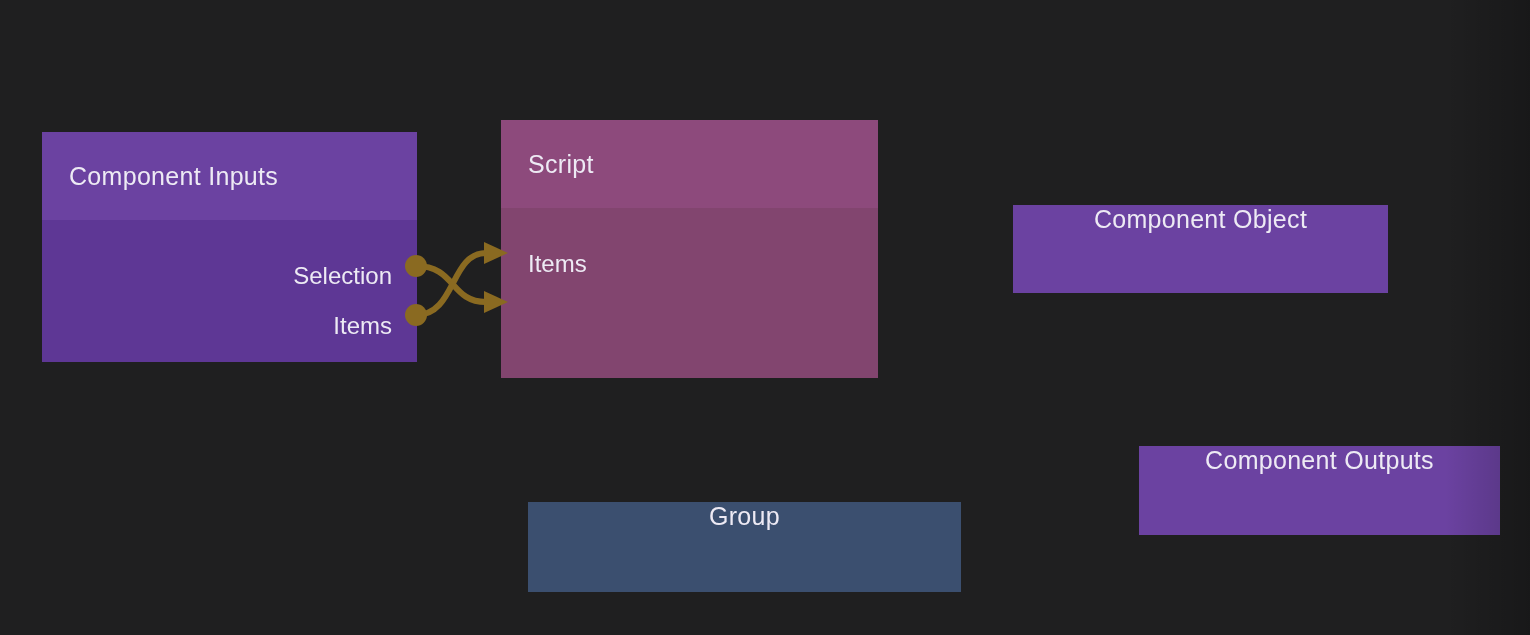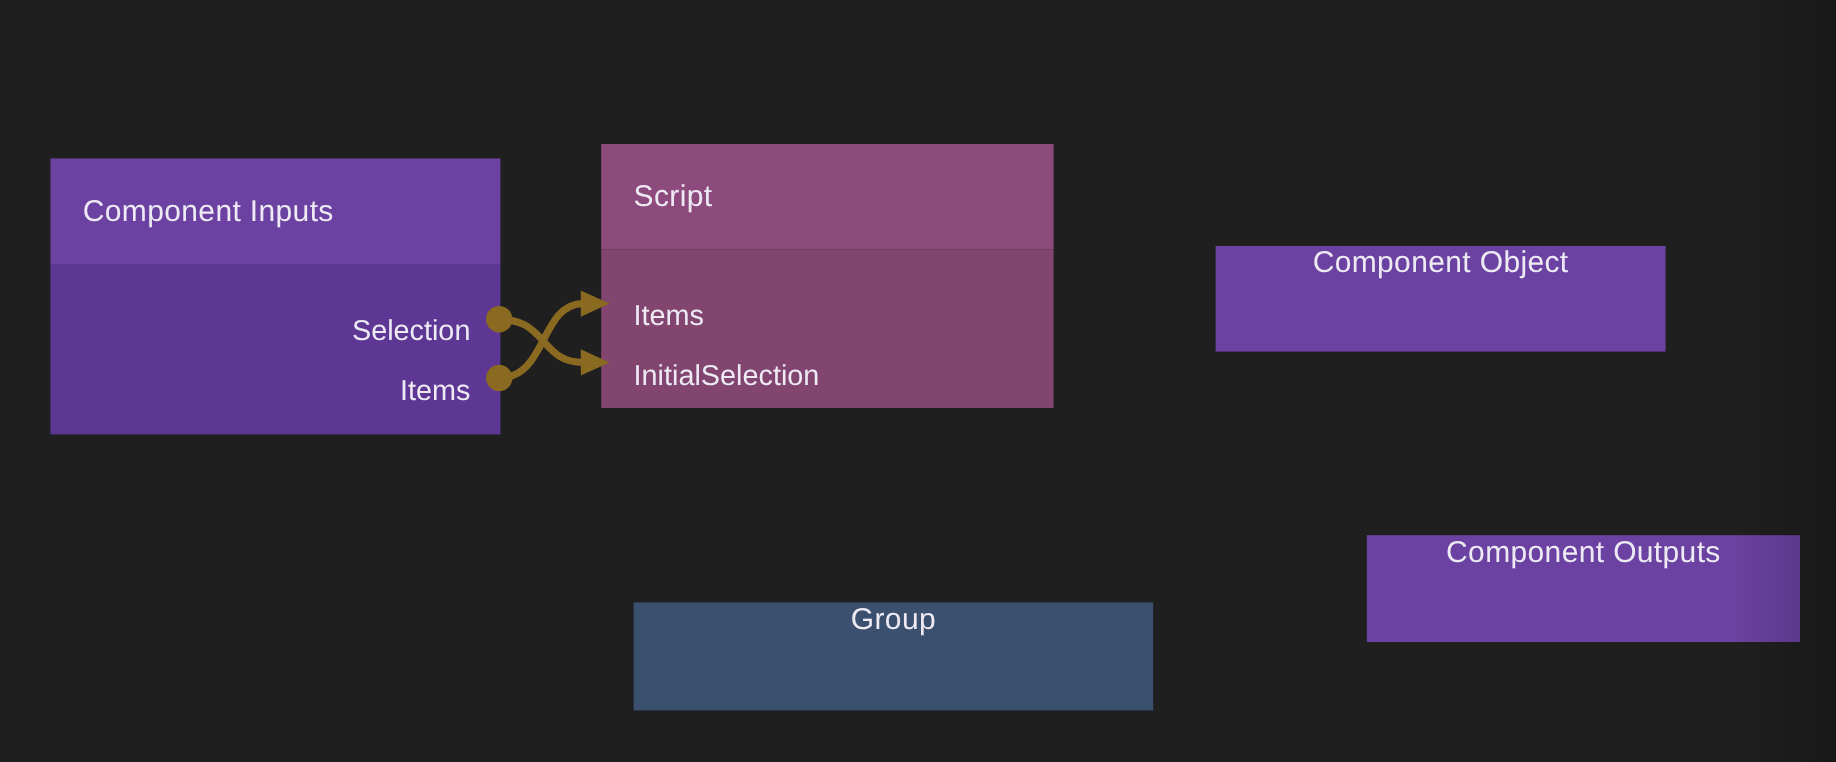--- a/index.html
+++ b/index.html
@@ -57,21 +57,21 @@
   
   .theme-purple .node-header{background:var(--node_purple_header);}
   .theme-purple .node-body{background:var(--node_purple_body);}
   .theme-purple.solid{background:var(--node_purple_header);text-align:center;}
   .theme-mauve .node-header{background:var(--node_mauve_header);}
   .theme-mauve .node-body{background:var(--node_mauve_body);}
   .theme-blue.solid{background:var(--node_blue);}
 
   
   #node-component-inputs{left:42px;top:132px;width:375px;height:230px;}
-  #node-script{left:501px;top:120px;width:377px;height:220px;}
+  #node-script{left:501px;top:120px;width:377px;height:258px;}
   #node-component-object{left:1013px;top:205px;width:375px;height:88px;}
   #node-component-outputs{left:1139px;top:446px;width:361px;height:89px;}
   #node-group{left:528px;top:502px;width:433px;height:90px;}
 
   svg.wires{
     position:absolute;inset:0;width:1530px;height:635px;
     pointer-events:none;
   }
   svg.wires .hit{pointer-events:stroke;}
 </style>
@@ -95,23 +95,20 @@
   </div>
 
   <div class="node theme-mauve" id="node-script">
     <div class="node-header">
       <span>Script</span>
     </div>
     <div class="node-body">
       <div class="port-row in">
         <span>Items</span>
       </div>
-      <div class="port-row in">
-        <span>InitialSelection</span>
-      </div>
     </div>
   </div>
 
   <div class="node theme-purple solid node-header" id="node-component-object">
     <span>Component Object</span>
   </div>
 
   <div class="node theme-purple solid node-header" id="node-component-outputs">
     <span>Component Outputs</span>
   </div>

